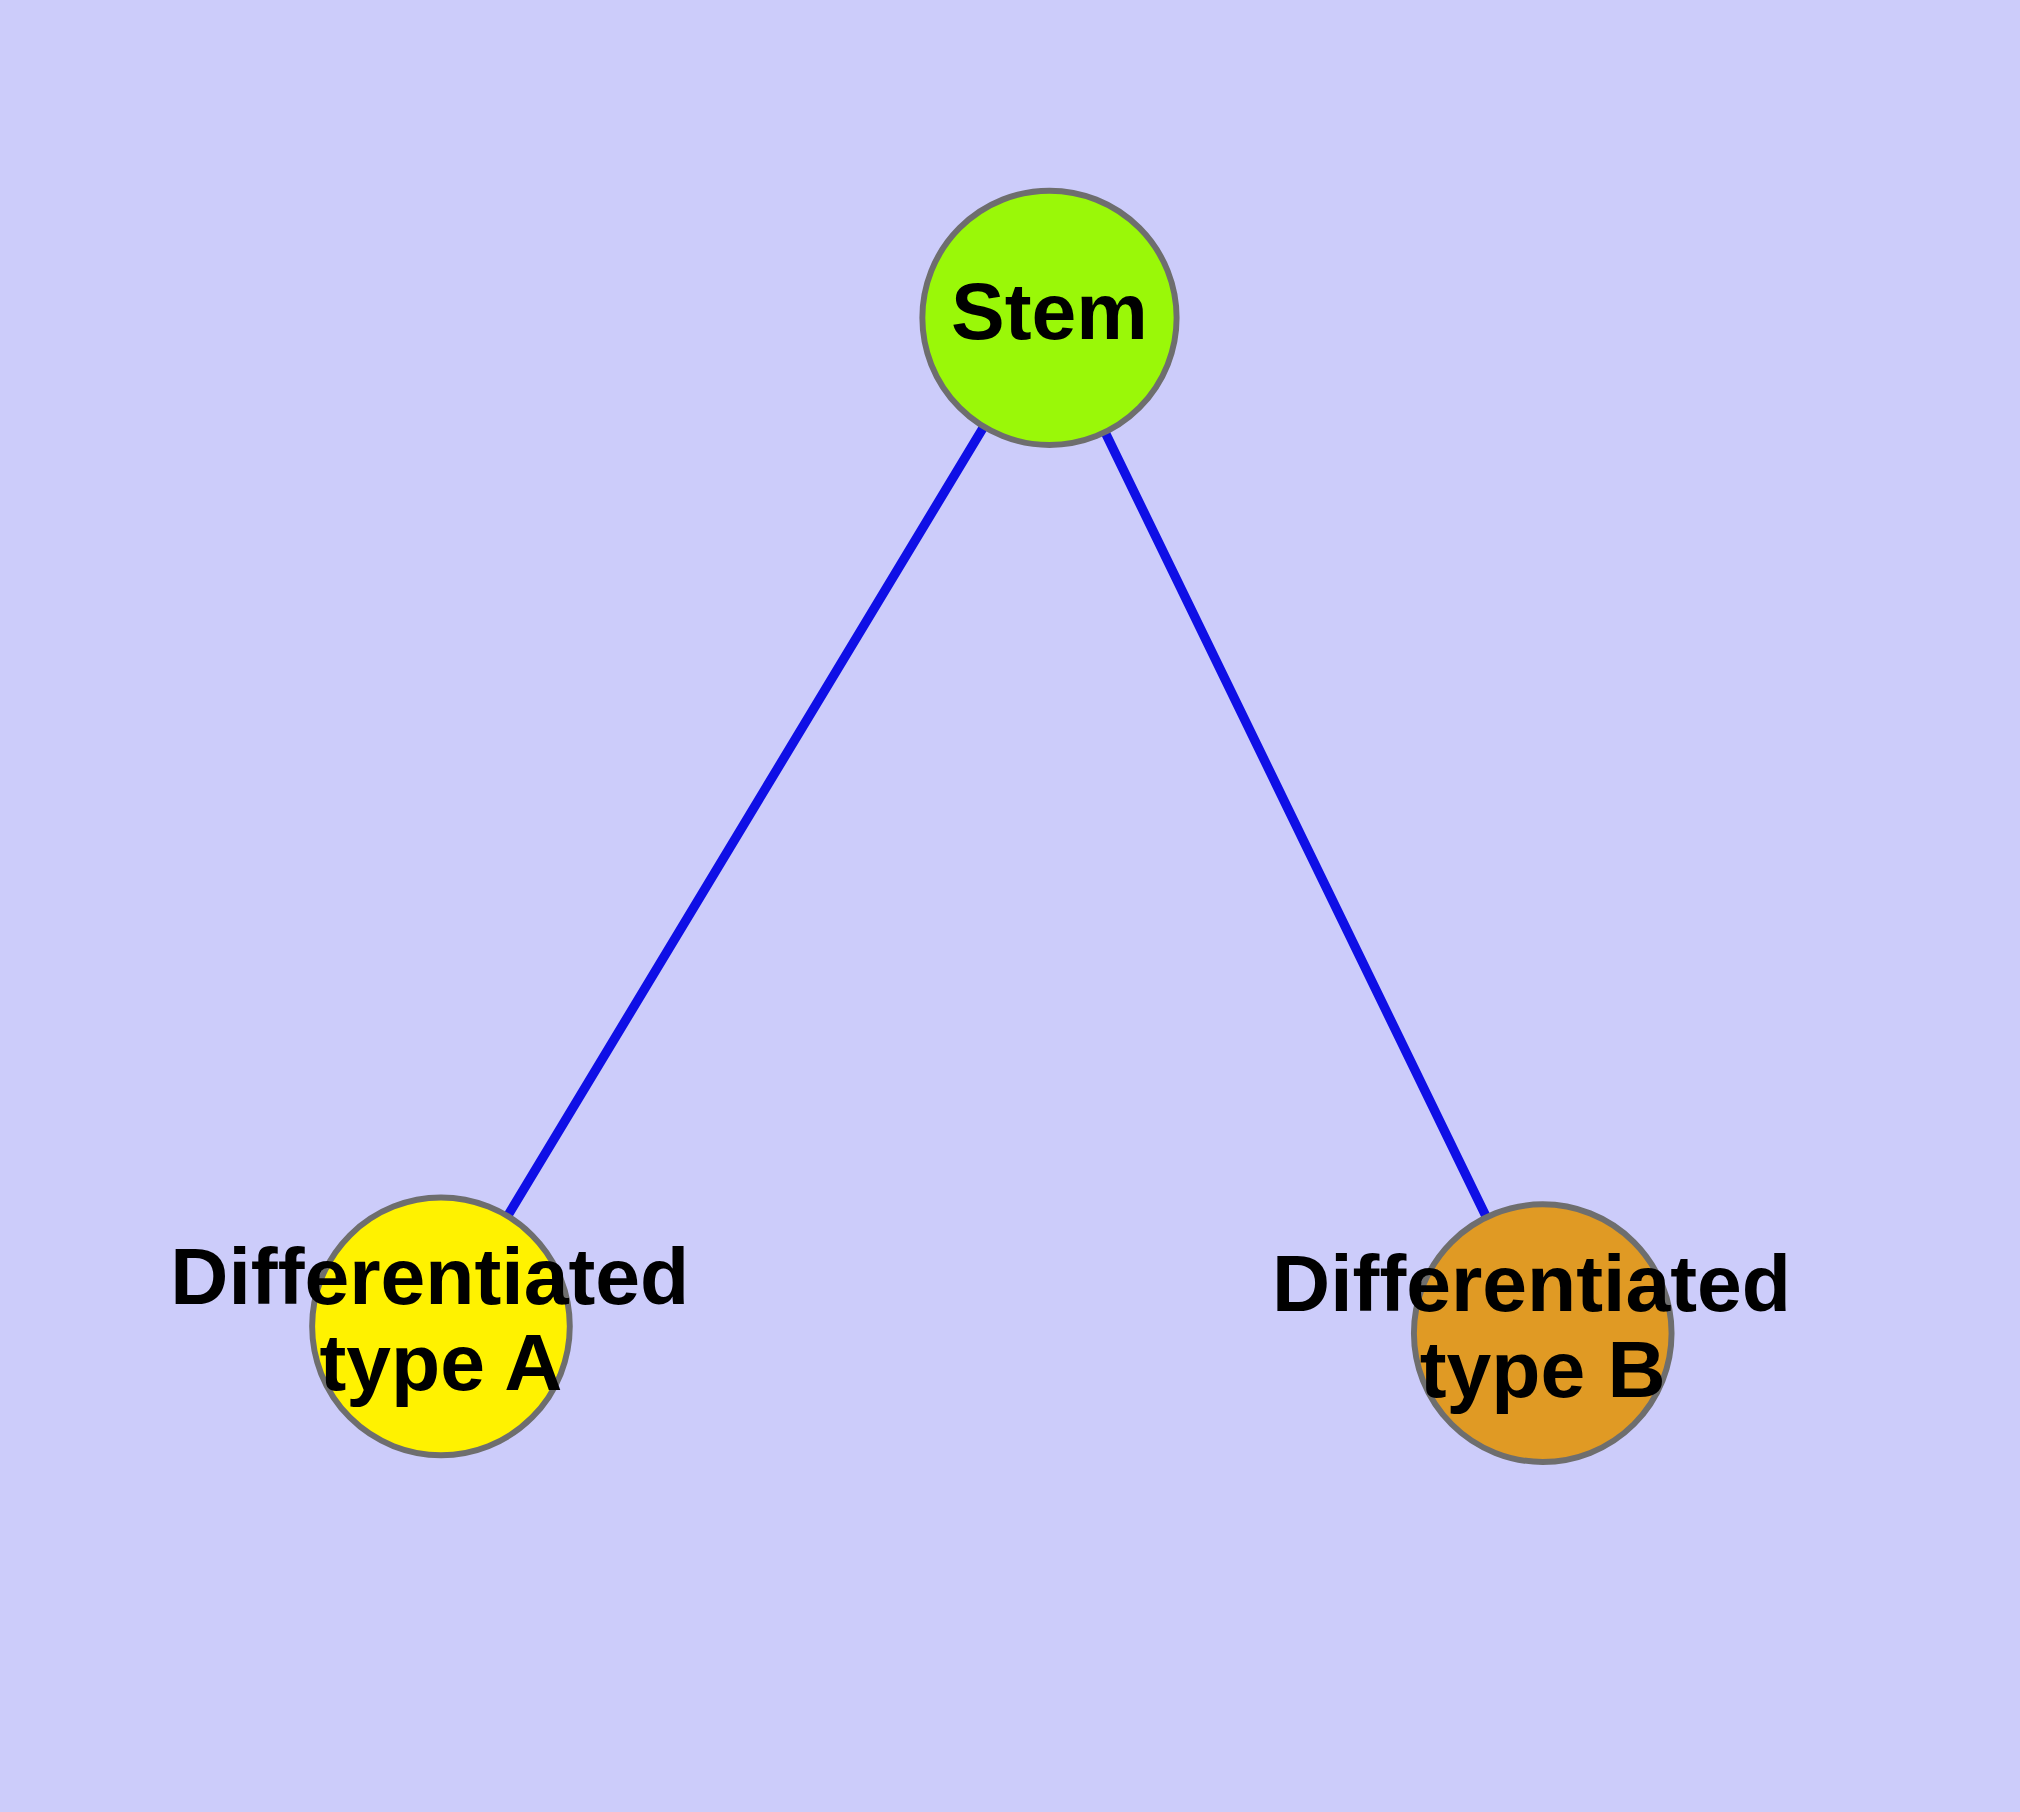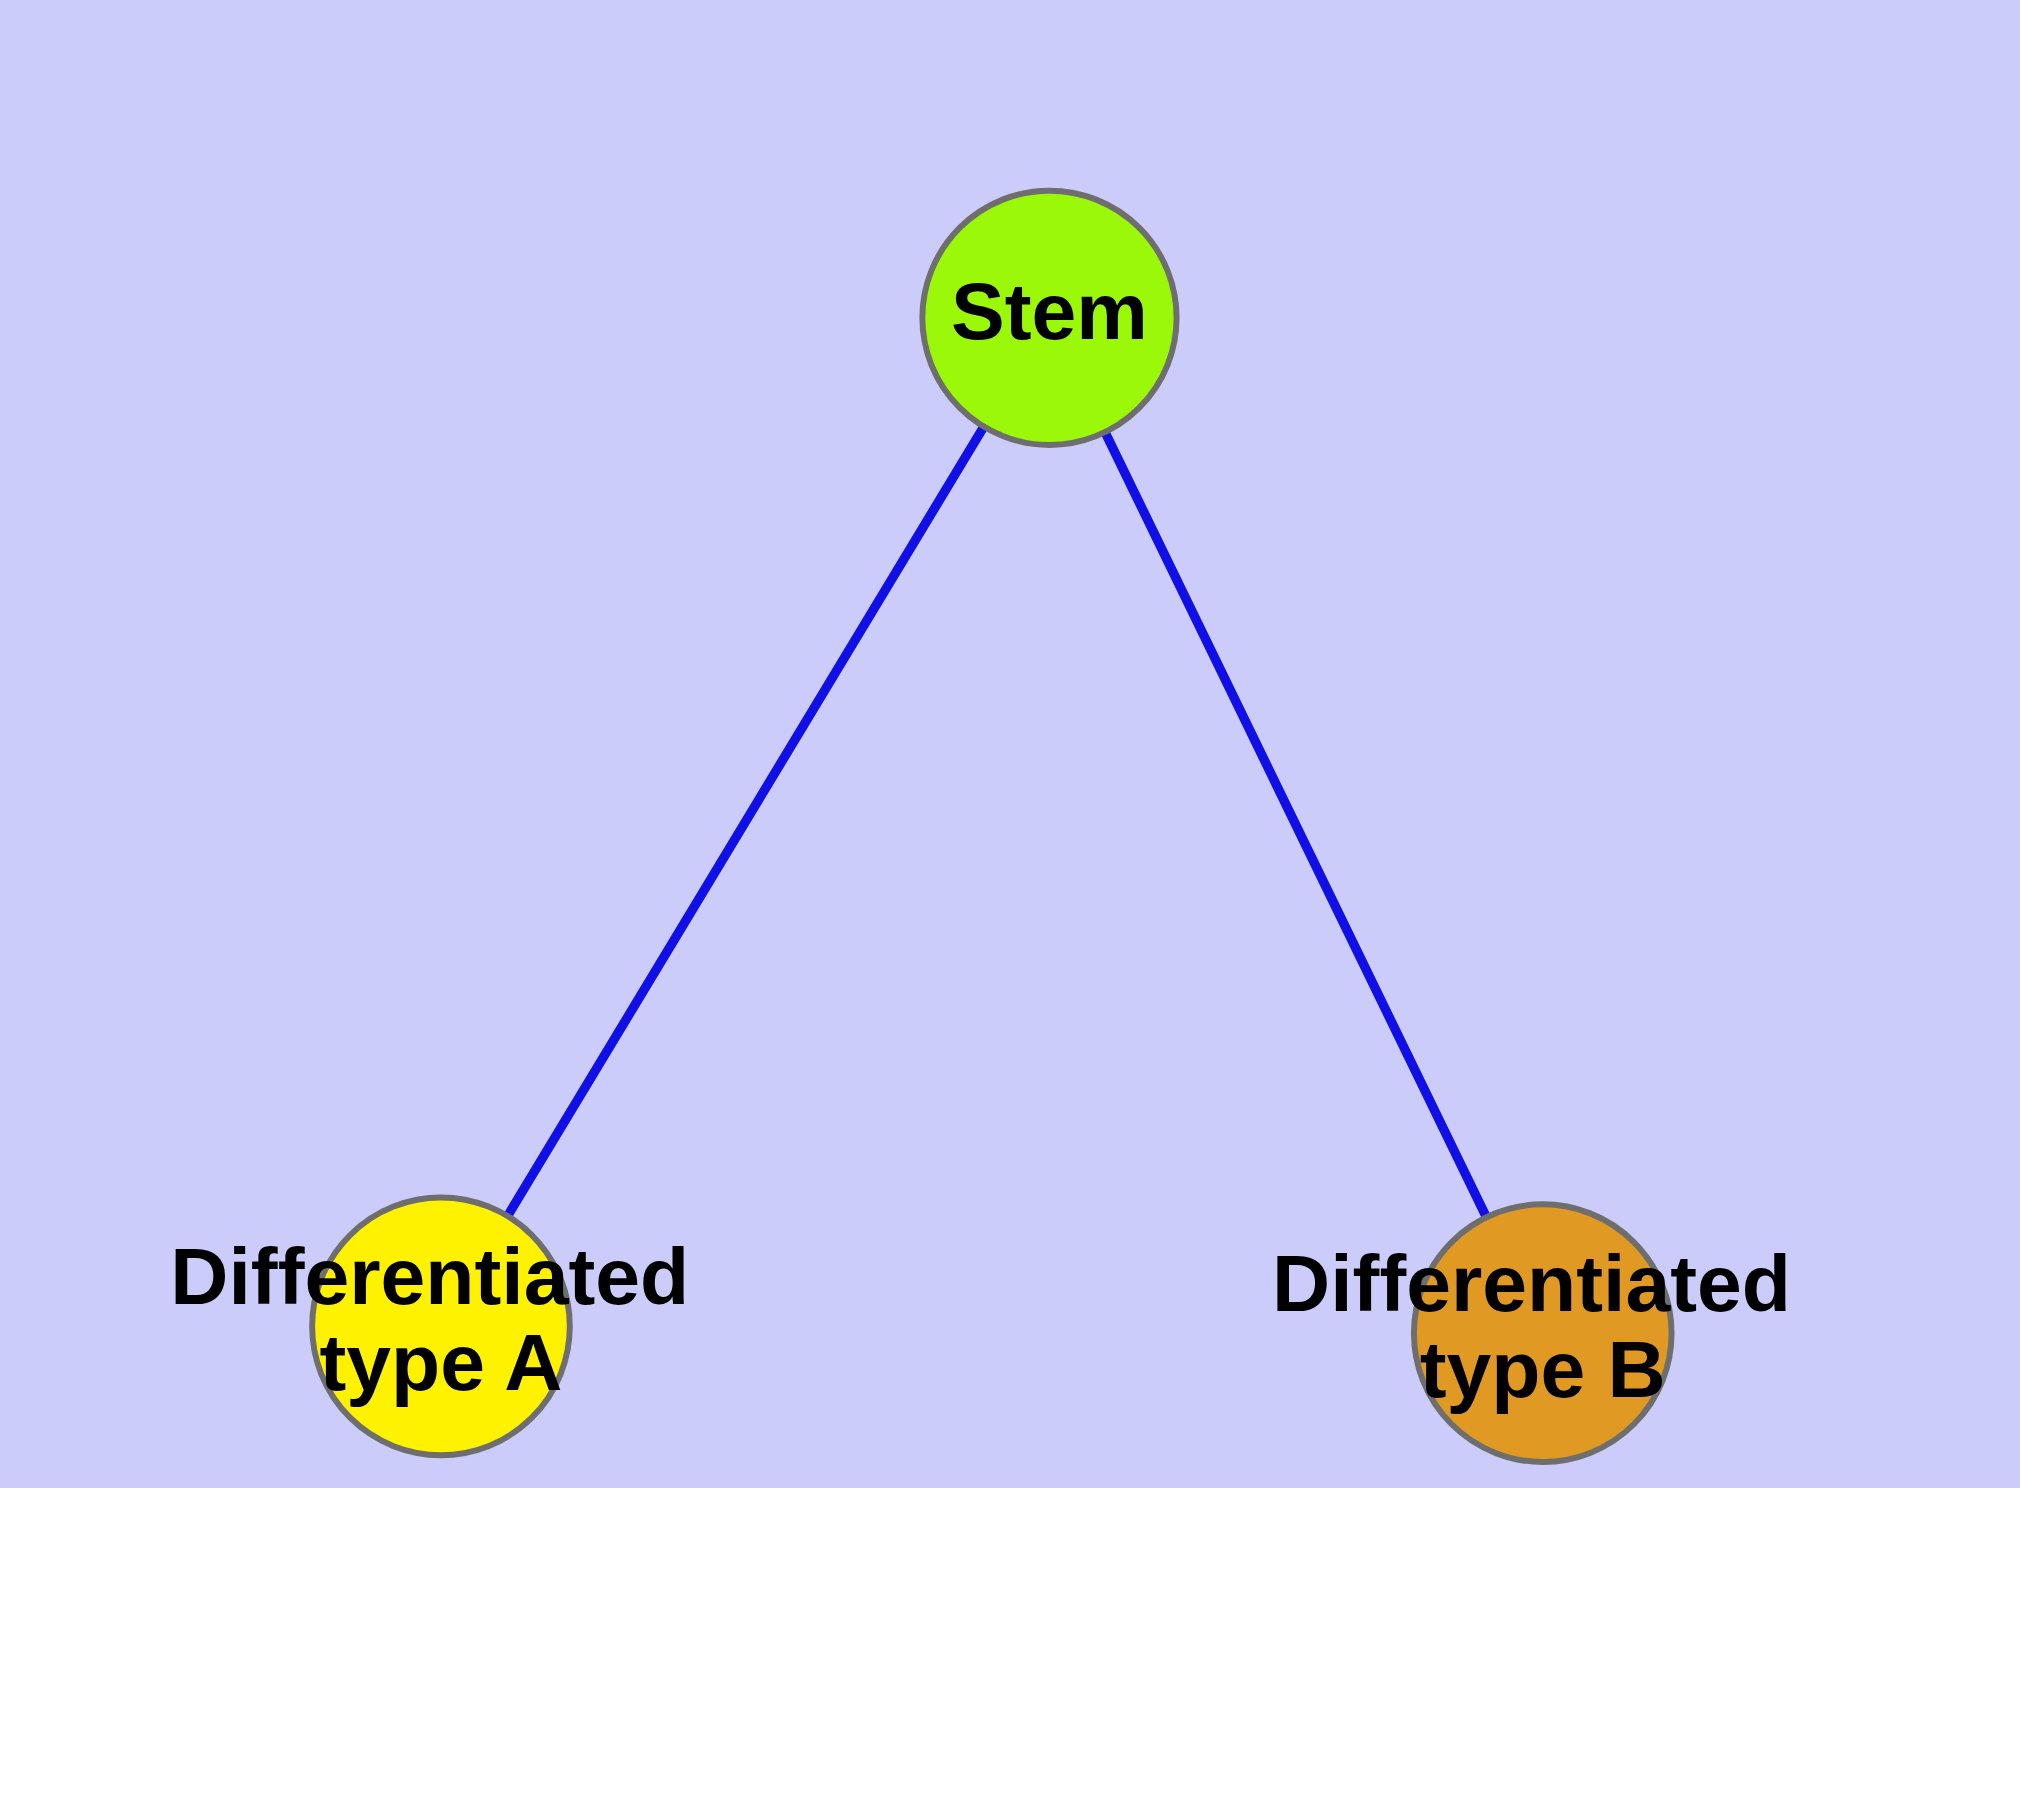--- a/index.html
+++ b/index.html
@@ -3,21 +3,21 @@
 <meta charset="utf-8">
 <style>
   html, body {
     margin: 0;
     padding: 0;
     background: #ffffff;
   }
   #canvas {
     position: relative;
     width: 2021px;
-    height: 1488px;
+    height: 1812px;
     overflow: hidden;
     font-family: "Liberation Sans", sans-serif;
   }
   #graph-svg {
     position: absolute;
     top: 0;
     left: 0;
     width: 2021px;
     height: 1812px;
     display: block;

